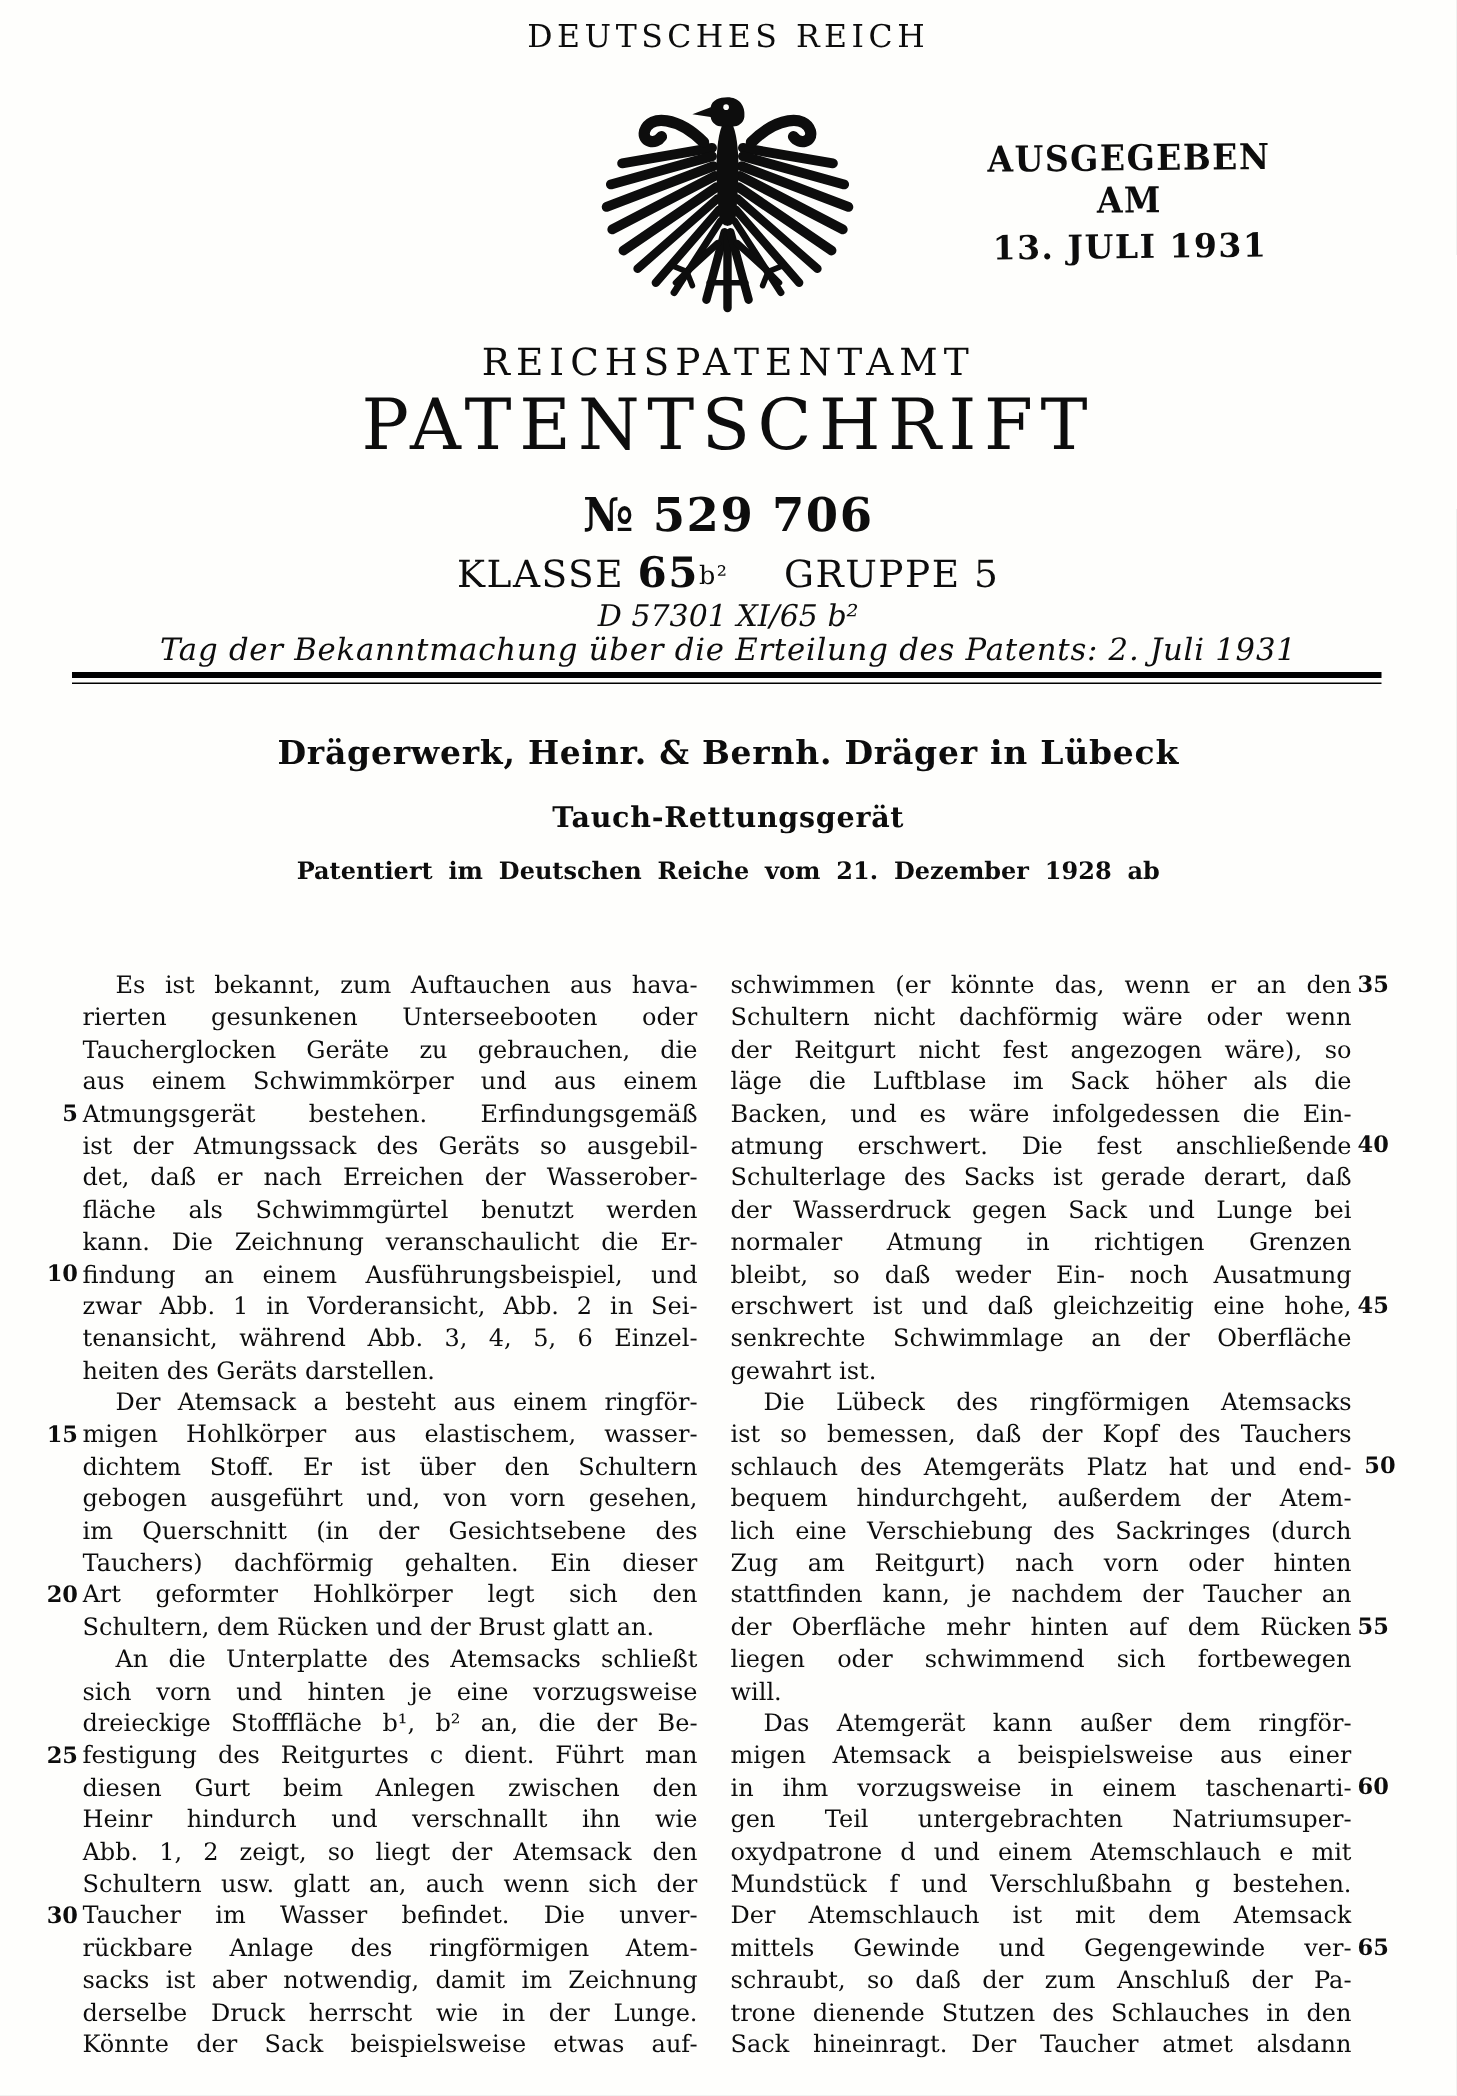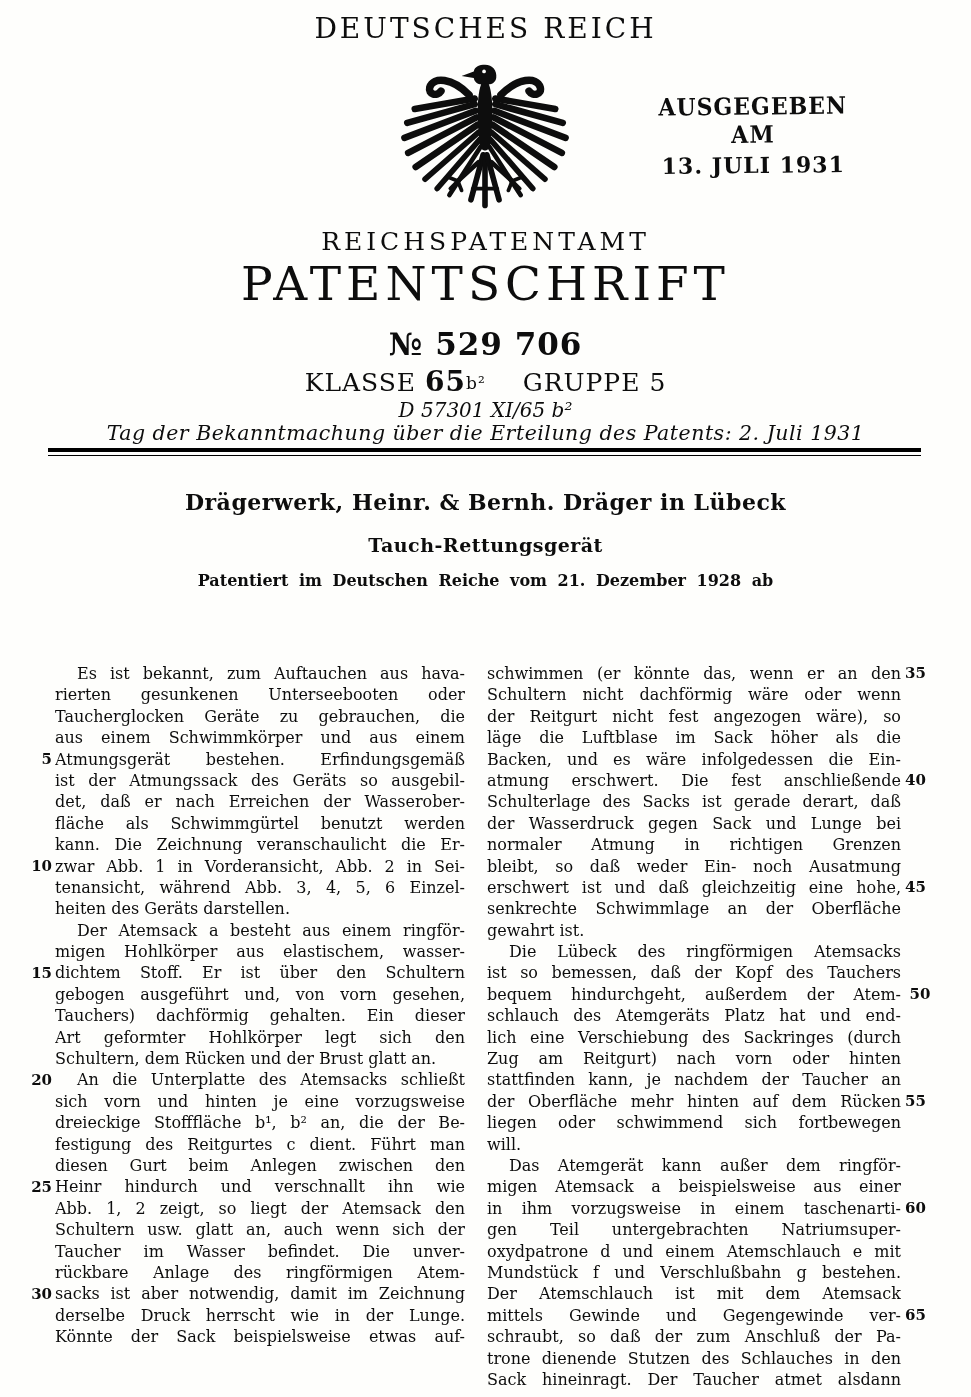--- a/index.html
+++ b/index.html
@@ -8,21 +8,21 @@
     width:971px;height:1397px;
     margin:0 auto;
     background:#fefefc;
     color:#0d0d0d;
     font-family:"DejaVu Serif", serif;
     overflow:hidden;
   }
   .abs{position:absolute;}
   .ctr{left:0;width:971px;text-align:center;}
 
-  .country{top:12px;font-size:28px;letter-spacing:3px;font-weight:500;}
+  .country{top:12px;font-size:21px;letter-spacing:3px;font-weight:500;}
   .office{top:227px;font-size:25px;letter-spacing:4px;}
   .doctype{top:256px;font-size:47px;letter-spacing:5px;}
   .patnum{top:326px;font-size:31px;font-weight:bold;letter-spacing:1px;}
   .classline{top:365px;font-size:25px;letter-spacing:1px;}
   .classline .cv{font-size:28px;font-weight:bold;}
   .classline .cs{font-size:17px;vertical-align:2px;}
   .classline .grp{margin-left:28px;}
   .fileref{top:398px;font-size:20px;font-style:italic;}
   .announce{top:421px;font-size:20.5px;font-style:italic;letter-spacing:0.5px;}
 
@@ -37,21 +37,21 @@
   .rule-double{
     left:48px;top:448px;width:873px;height:3px;
     border-top:4px solid #000;border-bottom:1px solid #000;
   }
 
   .assignee{top:489px;font-size:22px;font-weight:bold;letter-spacing:0.5px;}
   .invtitle{top:534px;font-size:19px;font-weight:bold;letter-spacing:0.5px;}
   .patline{top:571px;font-size:16px;font-weight:bold;word-spacing:5px;}
 
   .cols{left:0;top:646px;width:971px;height:740px;}
-  .colwrap{position:absolute;top:0;margin-top:17px;}
+  .colwrap{position:absolute;top:0;}
   .col-lines{position:relative;}
   .tline{
     font-size:16px;line-height:21.4px;height:21.4px;
     text-align:justify;text-align-last:justify;
     overflow:hidden;white-space:nowrap0;
   }
   .tline.nojust{text-align:left;text-align-last:auto;}
   .tline.para{text-indent:22px;}
   .col-nums{position:absolute;top:0;}
   .lnum{
@@ -153,27 +153,29 @@
       <div class="col-lines">
           <div class="tline para">Es ist bekannt, zum Auftauchen aus hava-</div>
           <div class="tline">rierten gesunkenen Unterseebooten oder</div>
           <div class="tline">Taucherglocken Geräte zu gebrauchen, die</div>
           <div class="tline">aus einem Schwimmkörper und aus einem</div>
           <div class="tline">Atmungsgerät bestehen. Erfindungsgemäß</div>
           <div class="tline">ist der Atmungssack des Geräts so ausgebil-</div>
           <div class="tline">det, daß er nach Erreichen der Wasserober-</div>
           <div class="tline">fläche als Schwimmgürtel benutzt werden</div>
           <div class="tline">kann. Die Zeichnung veranschaulicht die Er-</div>
+          <div class="tline">findung an einem Ausführungsbeispiel, und</div>
           <div class="tline">zwar Abb. 1 in Vorderansicht, Abb. 2 in Sei-</div>
           <div class="tline">tenansicht, während Abb. 3, 4, 5, 6 Einzel-</div>
           <div class="tline nojust">heiten des Geräts darstellen.</div>
           <div class="tline para">Der Atemsack a besteht aus einem ringför-</div>
           <div class="tline">migen Hohlkörper aus elastischem, wasser-</div>
           <div class="tline">dichtem Stoff. Er ist über den Schultern</div>
           <div class="tline">gebogen ausgeführt und, von vorn gesehen,</div>
+          <div class="tline">im Querschnitt (in der Gesichtsebene des</div>
           <div class="tline">Tauchers) dachförmig gehalten. Ein dieser</div>
           <div class="tline">Art geformter Hohlkörper legt sich den</div>
           <div class="tline nojust">Schultern, dem Rücken und der Brust glatt an.</div>
           <div class="tline para">An die Unterplatte des Atemsacks schließt</div>
           <div class="tline">sich vorn und hinten je eine vorzugsweise</div>
           <div class="tline">dreieckige Stofffläche b¹, b² an, die der Be-</div>
           <div class="tline">festigung des Reitgurtes c dient. Führt man</div>
           <div class="tline">diesen Gurt beim Anlegen zwischen den</div>
           <div class="tline">Heinr hindurch und verschnallt ihn wie</div>
           <div class="tline">Abb. 1, 2 zeigt, so liegt der Atemsack den</div>
@@ -196,22 +198,22 @@
           <div class="tline">atmung erschwert. Die fest anschließende</div>
           <div class="tline">Schulterlage des Sacks ist gerade derart, daß</div>
           <div class="tline">der Wasserdruck gegen Sack und Lunge bei</div>
           <div class="tline">normaler Atmung in richtigen Grenzen</div>
           <div class="tline">bleibt, so daß weder Ein- noch Ausatmung</div>
           <div class="tline">erschwert ist und daß gleichzeitig eine hohe,</div>
           <div class="tline">senkrechte Schwimmlage an der Oberfläche</div>
           <div class="tline nojust">gewahrt ist.</div>
           <div class="tline para">Die Lübeck des ringförmigen Atemsacks</div>
           <div class="tline">ist so bemessen, daß der Kopf des Tauchers</div>
+          <div class="tline">schlauch des Atemgeräts Platz hat und end-</div>
           <div class="tline">bequem hindurchgeht, außerdem der Atem-</div>
-          <div class="tline">schlauch des Atemgeräts Platz hat und end-</div>
           <div class="tline">lich eine Verschiebung des Sackringes (durch</div>
           <div class="tline">Zug am Reitgurt) nach vorn oder hinten</div>
           <div class="tline">stattfinden kann, je nachdem der Taucher an</div>
           <div class="tline">der Oberfläche mehr hinten auf dem Rücken</div>
           <div class="tline">liegen oder schwimmend sich fortbewegen</div>
           <div class="tline nojust">will.</div>
           <div class="tline para">Das Atemgerät kann außer dem ringför-</div>
           <div class="tline">migen Atemsack a beispielsweise aus einer</div>
           <div class="tline">in ihm vorzugsweise in einem taschenarti-</div>
           <div class="tline">gen Teil untergebrachten Natriumsuper-</div>

